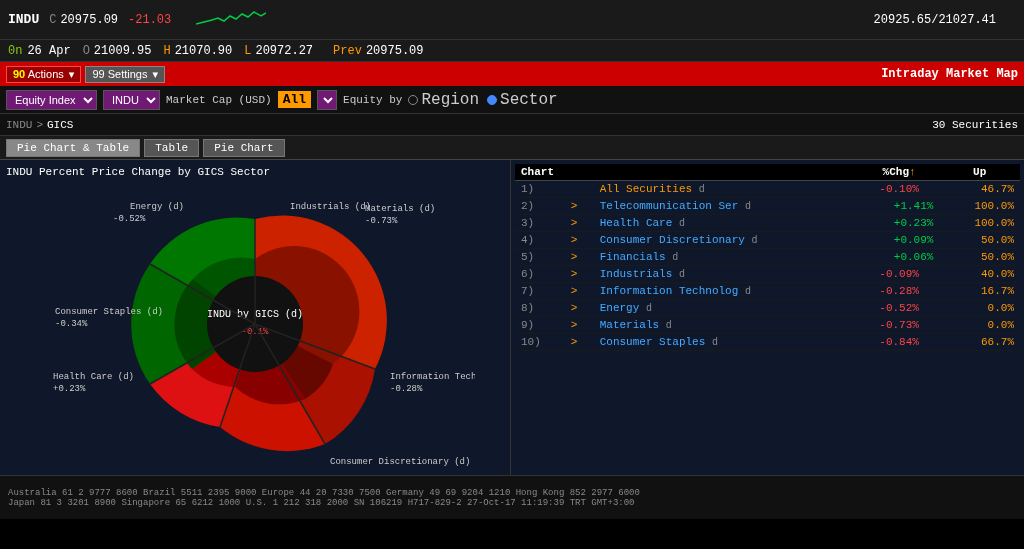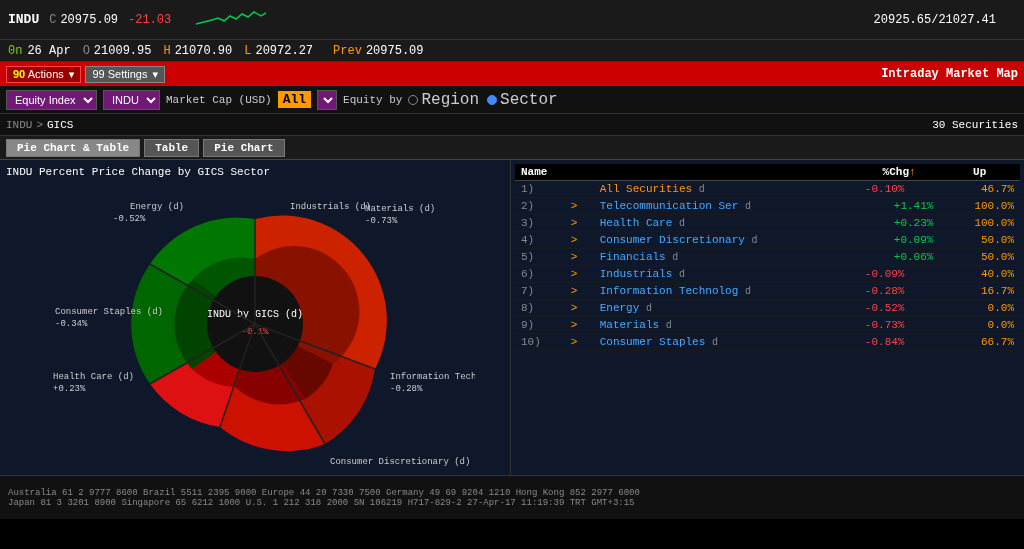--- a/index.html
+++ b/index.html
@@ -130,21 +130,20 @@
 
     
     #tab-bar {
       background: #1a1a1a;
       height: 24px;
       display: flex;
       align-items: center;
       padding: 0 6px;
       gap: 4px;
       border-bottom: 1px solid #444;
-      font-weight: bold;
     }
     .tab {
       background: #555;
       color: #fff;
       padding: 2px 10px;
       font-size: 11px;
       cursor: pointer;
       border: 1px solid #777;
     }
     .tab.active {
@@ -198,21 +197,21 @@
       background: #000;
     }
     .data-table th.right { text-align: center; }
     .sort-indicator { color: #ff9900; }
     .data-table td {
       padding: 2px 6px;
       border-bottom: 1px solid #1a1a1a;
     }
     .row-num { color: #888; }
     .expand-icon { color: #ff9900; }
-    .pct-neg { color: #ff4444; text-align: left; }
+    .pct-neg { color: #ff4444; text-align: center; }
     .pct-pos { color: #00cc44; text-align: right; }
     .up-val { color: #ff9900; text-align: right; }
 
     
     #bottom-bar {
       background: #111;
       height: 44px;
       display: flex;
       flex-direction: column;
       justify-content: center;
@@ -380,21 +379,21 @@
       </svg>
     </div>
   </div>
 
   <div style="width:1px; background:#333; height:100%;"></div>
 
   <div id="table-area">
     <table class="data-table">
       <thead>
         <tr>
-          <th colspan="3">Name</th>
+          <th colspan="3">Chart</th>
           <th class="right">%Chg<span class="sort-indicator">↑</span></th>
           <th class="right">Up</th>
         </tr>
       </thead>
       <tbody id="table-body">
       <tr>
     <td class="row-num">1)</td>
     <td class="expand-icon"></td>
     <td style="color:#ff9900;">All Securities <span style="color:#888;font-size:10px;">d</span></td>
     <td class="pct-neg">-0.10%</td>
@@ -463,14 +462,14 @@
     <td class="pct-neg">-0.84%</td>
     <td class="up-val">66.7%</td>
   </tr>
         </tbody>
     </table>
   </div>
 </div>
 
 <div id="bottom-bar">
   <div>Australia 61 2 9777 8600  Brazil 5511 2395 9000  Europe 44 20 7330 7500  Germany 49 69 9204 1210  Hong Kong 852 2977 6000</div>
-  <div>Japan 81 3 3201 8900    Singapore 65 6212 1000    U.S. 1 212 318 2000    SN 106219 H717-829-2 27-Apr-17 11:19:39 TRT  GMT+3:15</div>
+  <div>Japan 81 3 3201 8900    Singapore 65 6212 1000    U.S. 1 212 318 2000    SN 106219 H717-829-2 27-Oct-17 11:19:39 TRT  GMT+3:00</div>
 </div>
 
 </body></html>

